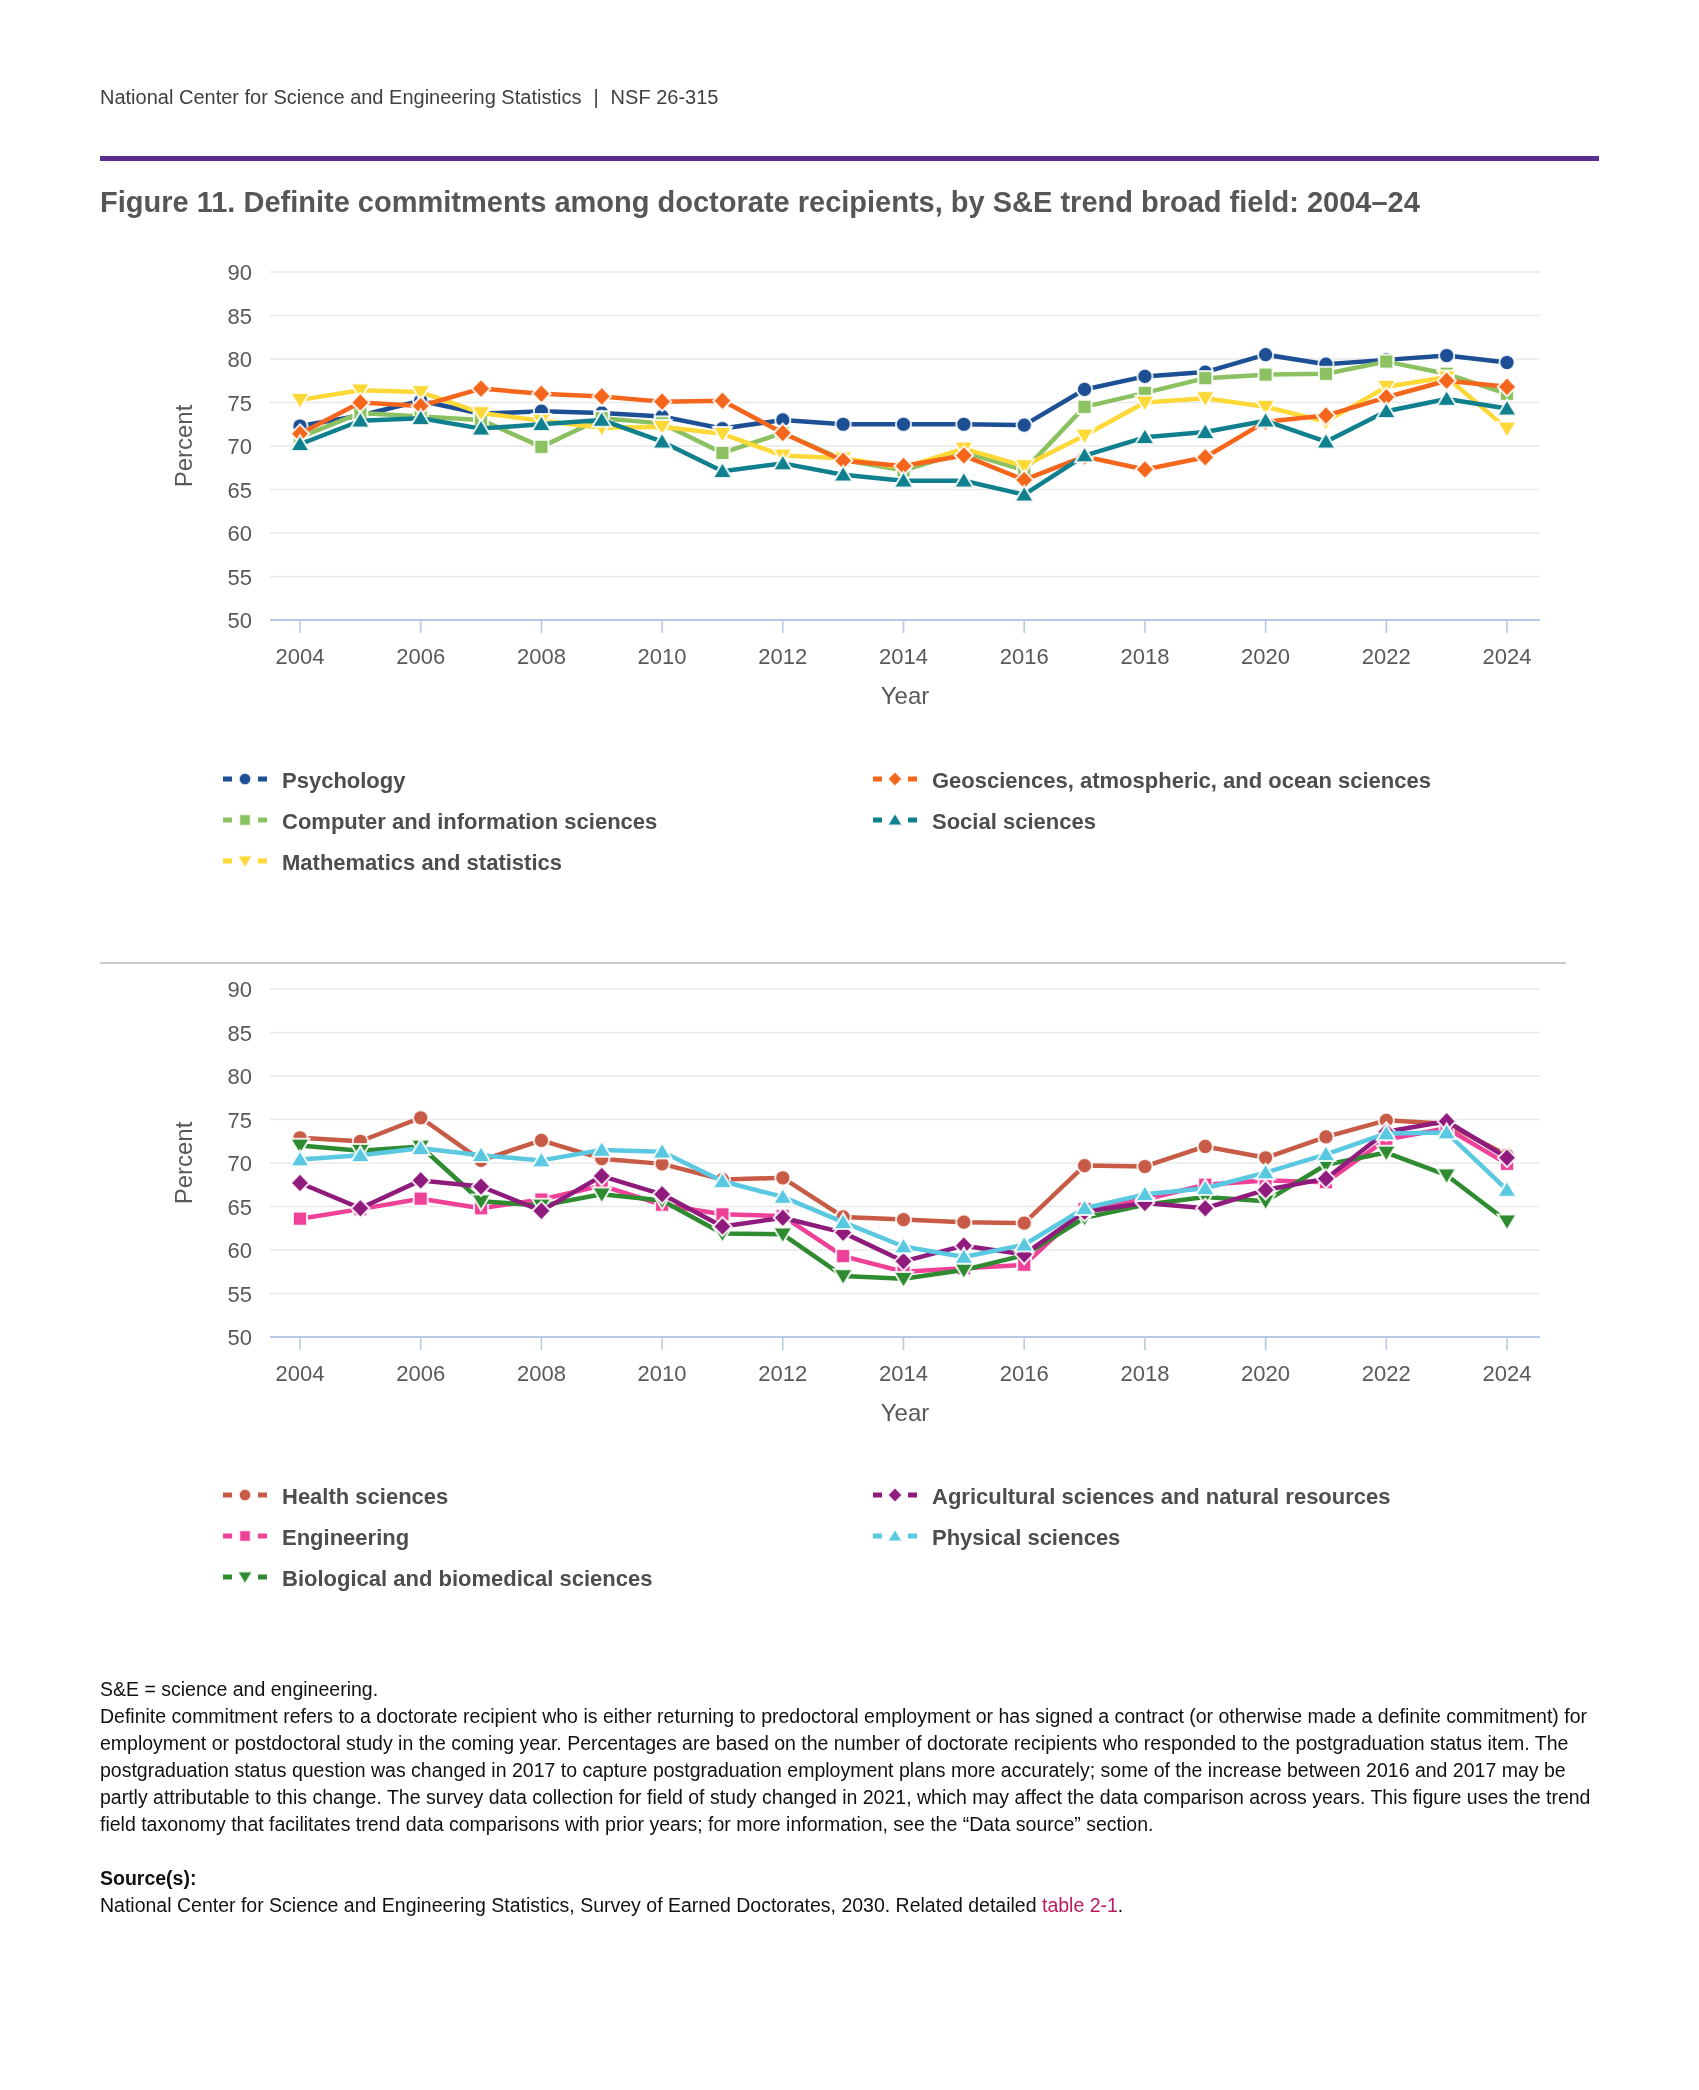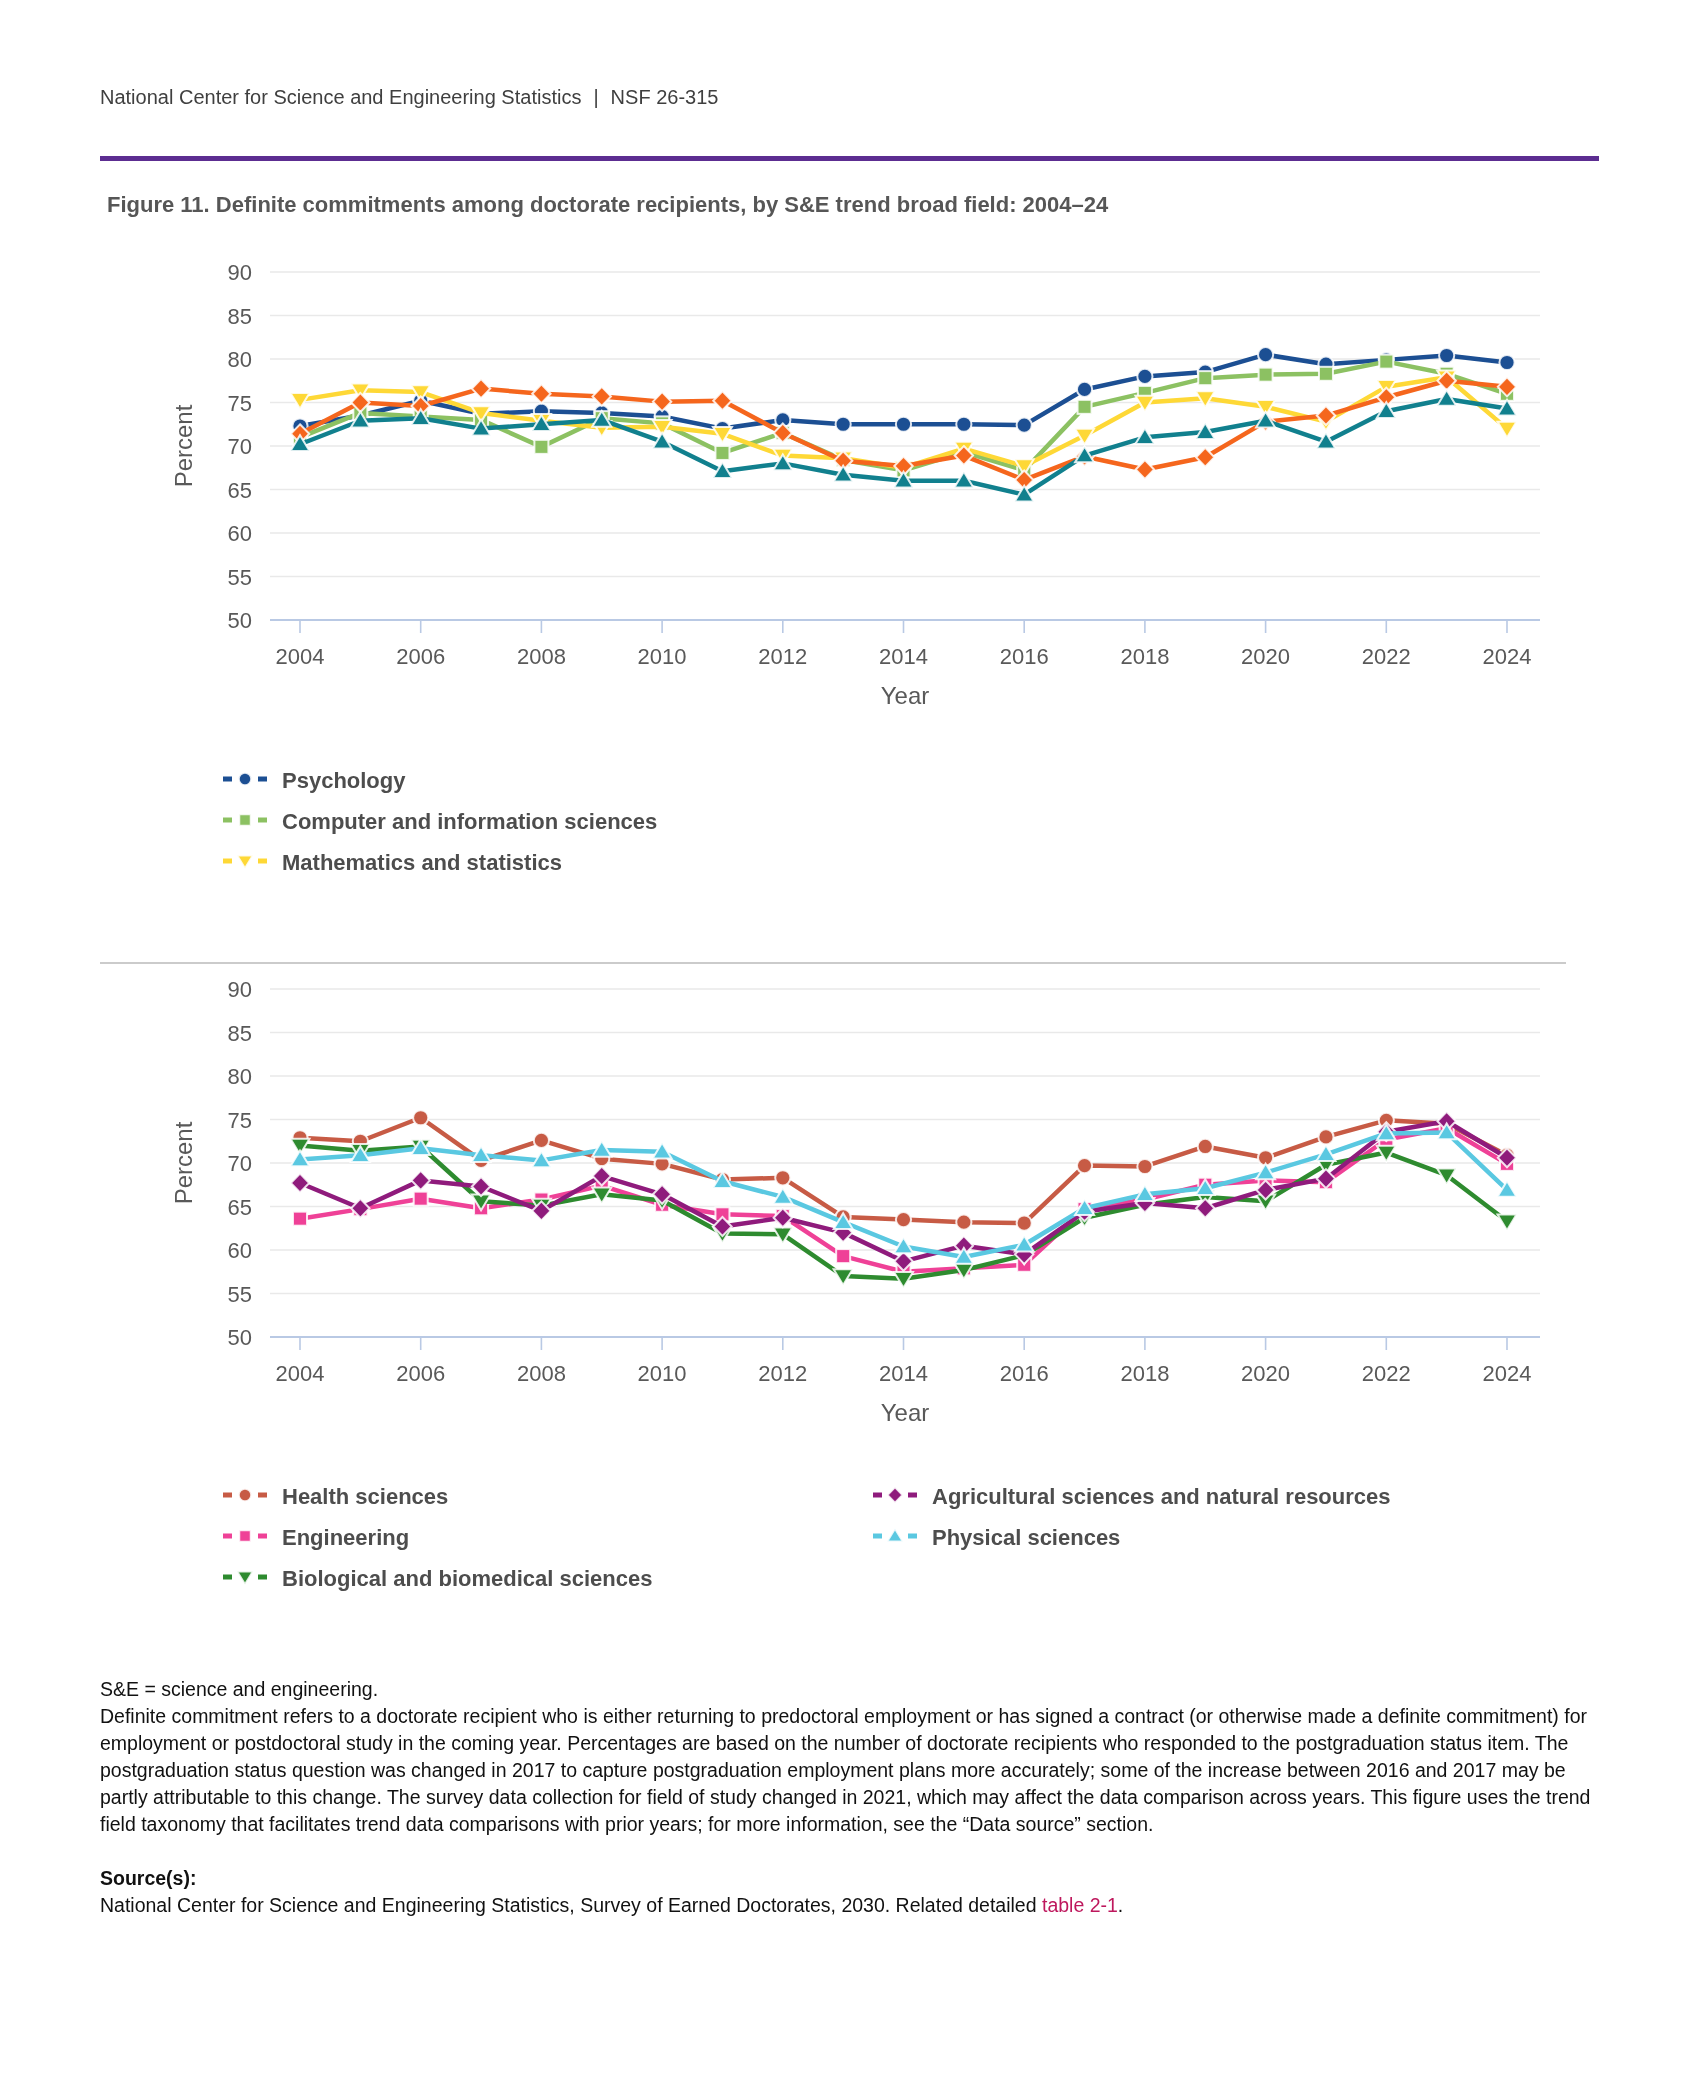--- a/index.html
+++ b/index.html
@@ -1,22 +1,22 @@
 <!DOCTYPE html>
 <html><head>
 <meta charset="utf-8">
 <style>
   html,body{margin:0;padding:0;background:#ffffff;}
   .page{position:relative;width:1699px;height:2090px;background:#ffffff;
         font-family:"Liberation Sans",sans-serif;overflow:hidden;border-radius:17px;}
   .doc-header{position:absolute;left:100px;top:86px;font-size:20px;color:#3f3f3f;}
   .doc-header .sep{margin:0 12px;color:#3f3f3f;}
   .purple-rule{position:absolute;left:100px;top:156px;width:1499px;height:5px;background:#5c2d91;}
-  .fig-title{position:absolute;left:100px;top:184px;width:1499px;margin:7px;
-             font-size:22px;font-weight:bold;color:#565656;line-height:1.25;}
+  .fig-title{position:absolute;left:100px;top:184px;width:1499px;margin:0;
+             font-size:29px;font-weight:bold;color:#565656;line-height:1.25;}
   .chart{position:absolute;left:0;width:1699px;height:500px;}
   .legend{position:absolute;left:222px;display:flex;}
   .legend-col{display:flex;flex-direction:column;gap:13px;}
   .legend-col.first{width:650px;}
   .legend-item{display:flex;align-items:flex-start;gap:14px;height:28px;}
   .legend-label{font-size:22px;font-weight:bold;color:#4d4d4d;white-space:nowrap;}
   .divider{position:absolute;left:100px;top:962px;width:1466px;height:2px;background:#cbcbcb;}
   .footer{position:absolute;left:100px;top:1676px;width:1495px;color:#111111;}
   .footer p{margin:0;font-size:19.5px;line-height:27px;}
   .footer .gap-before{margin-top:27px;}
@@ -226,20 +226,38 @@
         </div>
         <div class="legend-item">
           <svg width="46" height="22" viewBox="0 0 46 22">
             <line x1="1" y1="11" x2="10" y2="11" stroke="#fed836" stroke-width="5"></line>
             <line x1="36" y1="11" x2="45" y2="11" stroke="#fed836" stroke-width="5"></line>
             <polygon points="15.21,5.424 30.79,5.424 23,18.38" fill="#fed836" stroke="#ffffff" stroke-opacity="0.85" stroke-width="2"></polygon>
           </svg>
           <span class="legend-label">Mathematics and statistics</span>
         </div>
       </div>
+      <div class="legend-col">
+        <div class="legend-item">
+          <svg width="46" height="22" viewBox="0 0 46 22">
+            <line x1="1" y1="11" x2="10" y2="11" stroke="#f5661d" stroke-width="5"></line>
+            <line x1="36" y1="11" x2="45" y2="11" stroke="#f5661d" stroke-width="5"></line>
+            <polygon points="23,3.210000000000001 30.543999999999997,11 23,18.79 15.456000000000001,11" fill="#f5661d" stroke="#ffffff" stroke-opacity="0.85" stroke-width="2"></polygon>
+          </svg>
+          <span class="legend-label">Geosciences, atmospheric, and ocean sciences</span>
+        </div>
+        <div class="legend-item">
+          <svg width="46" height="22" viewBox="0 0 46 22">
+            <line x1="1" y1="11" x2="10" y2="11" stroke="#11808e" stroke-width="5"></line>
+            <line x1="36" y1="11" x2="45" y2="11" stroke="#11808e" stroke-width="5"></line>
+            <polygon points="15.21,16.576 30.79,16.576 23,3.62" fill="#11808e" stroke="#ffffff" stroke-opacity="0.85" stroke-width="2"></polygon>
+          </svg>
+          <span class="legend-label">Social sciences</span>
+        </div>
+      </div>
     </div>
 
   <div class="divider"></div>
 
   <div id="chart2" class="chart" style="top:949px"><svg width="1699" height="500" viewBox="0 0 1699 500">
         <g>
           <line x1="270" y1="344.5" x2="1540" y2="344.5" stroke="#e9e9e9" stroke-width="1.6"></line>
           <line x1="270" y1="301" x2="1540" y2="301" stroke="#e9e9e9" stroke-width="1.6"></line>
           <line x1="270" y1="257.5" x2="1540" y2="257.5" stroke="#e9e9e9" stroke-width="1.6"></line>
           <line x1="270" y1="214" x2="1540" y2="214" stroke="#e9e9e9" stroke-width="1.6"></line>

